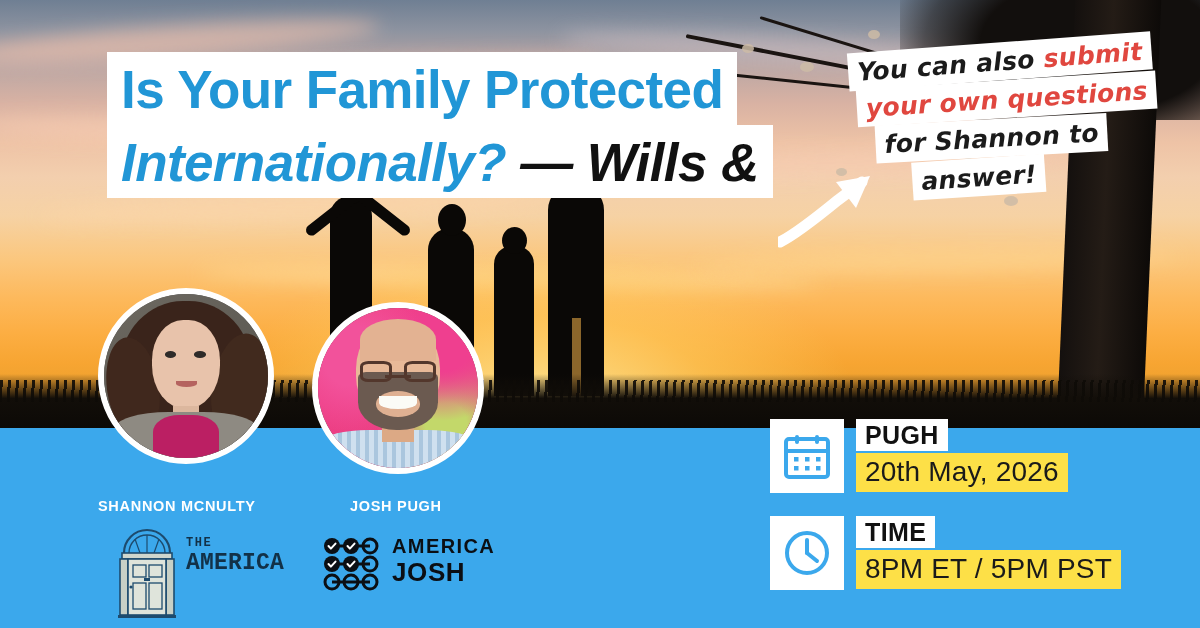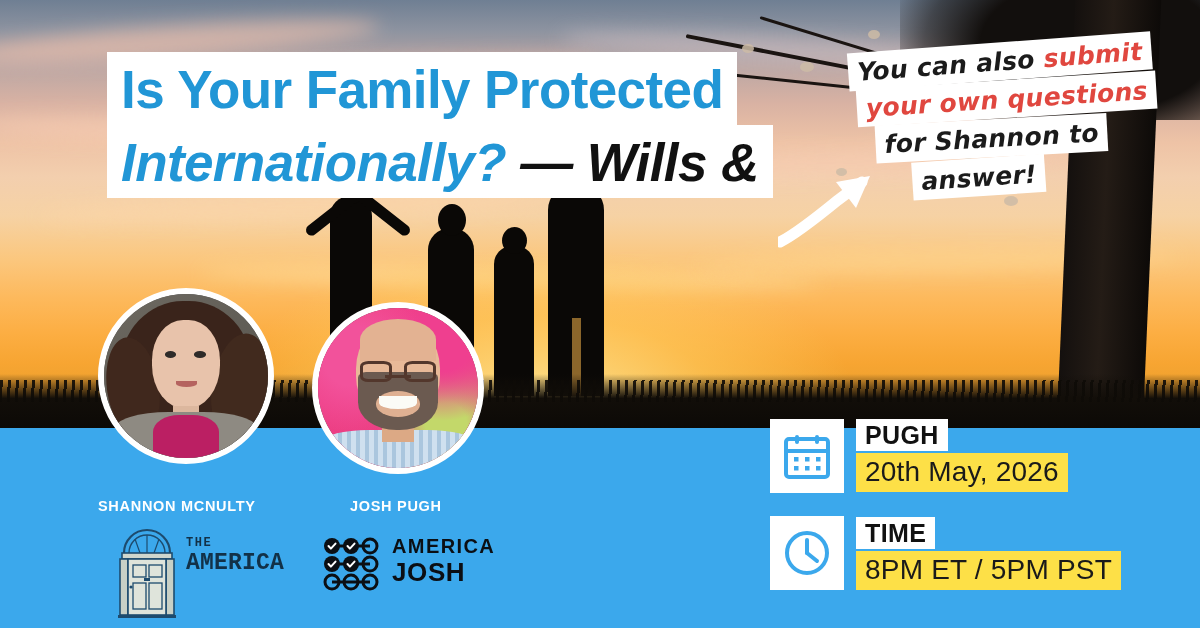--- a/index.html
+++ b/index.html
@@ -175,21 +175,21 @@
   .aj-2{font-size:26px;font-weight:700;letter-spacing:.6px;margin-top:3px;}
 
   
   .badge{
     position:absolute;left:760px;top:336px;width:370px;height:63px;
     background:#f4433c;color:#fff;display:flex;align-items:center;justify-content:center;
     font-size:35px;font-weight:400;letter-spacing:.2px;
   }
   .info-row{position:absolute;display:flex;align-items:flex-start;}
   .row-date{left:770px;top:419px;}
-  .row-time{left:770px;top:516px;align-items:center;}
+  .row-time{left:770px;top:516px;}
   .icon-box{
     width:74px;height:74px;background:#fff;display:flex;align-items:center;justify-content:center;
     flex:none;
   }
   .labels{margin-left:12px;}
   .lbl{
     display:table;background:#fff;color:#111;font-weight:700;
     font-size:25px;letter-spacing:.4px;padding:2px 9px 1px 9px;white-space:nowrap;
   }
   .val{

